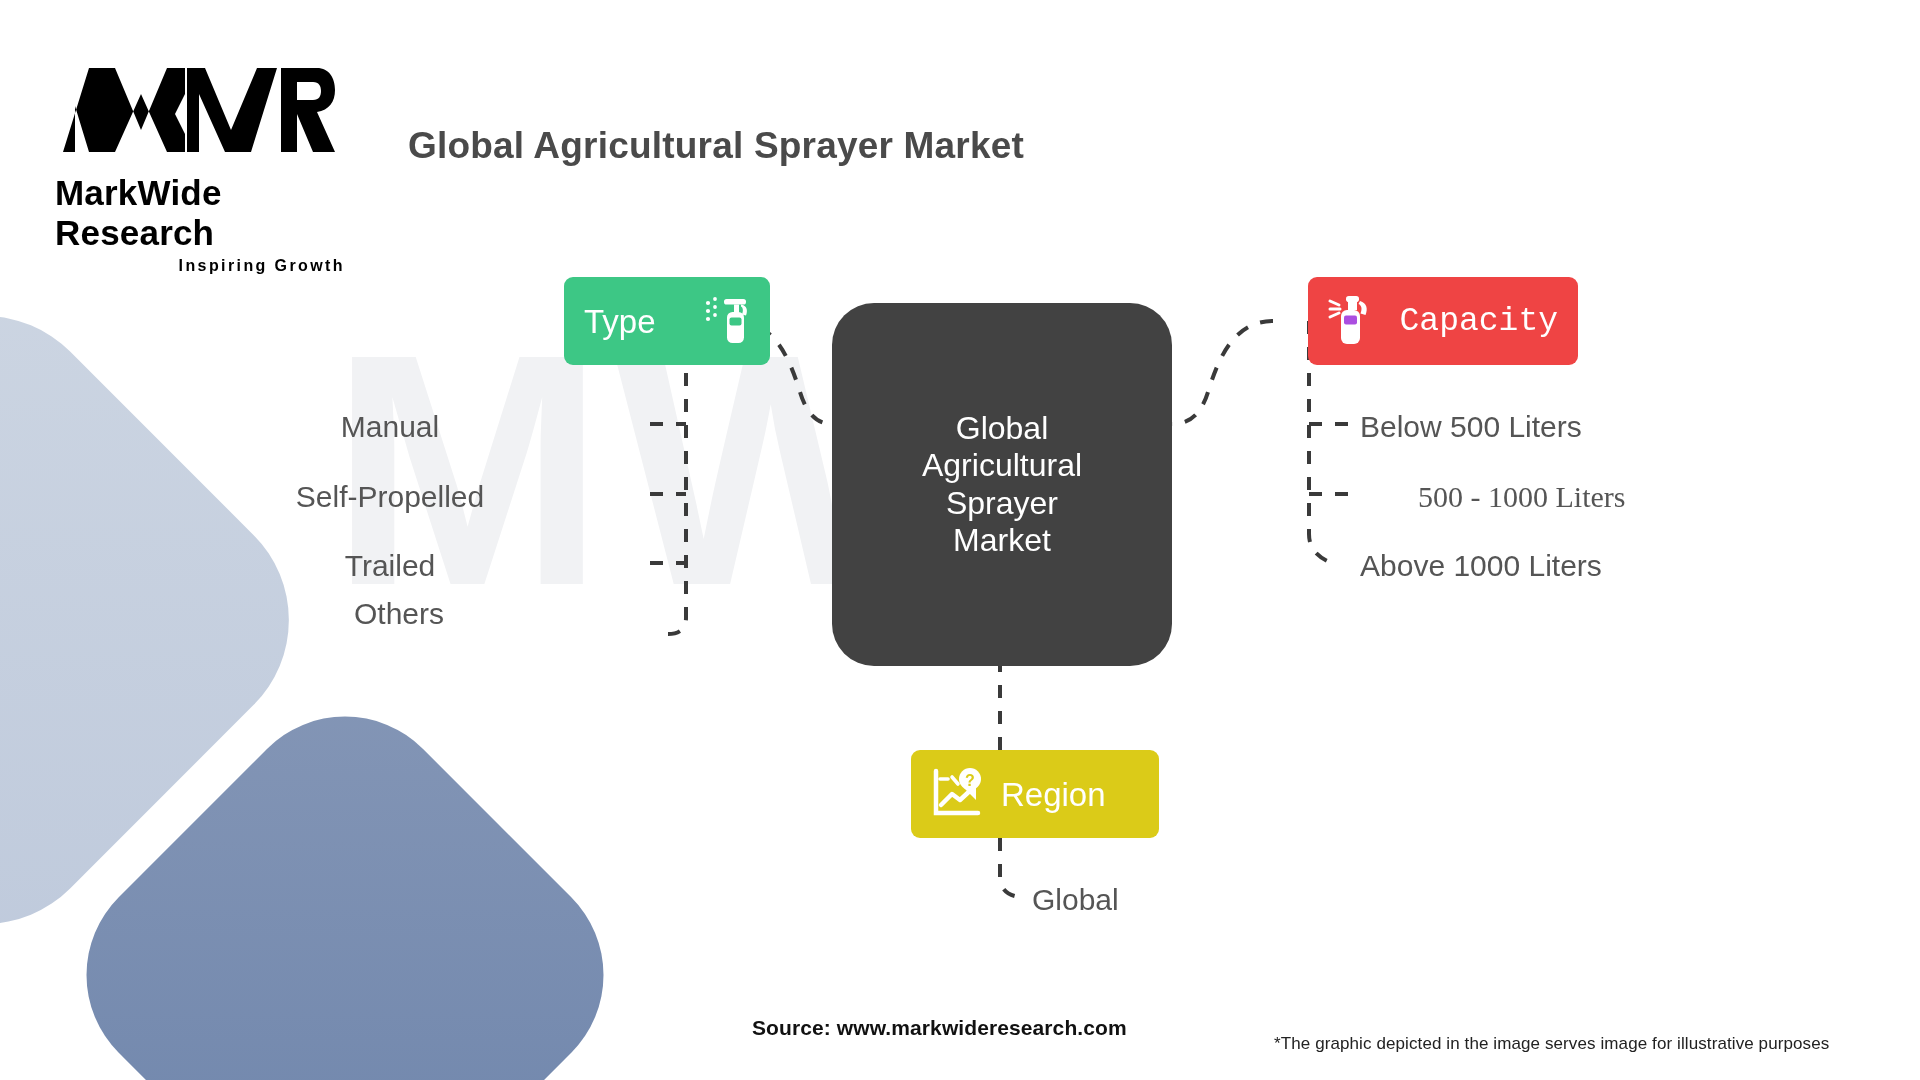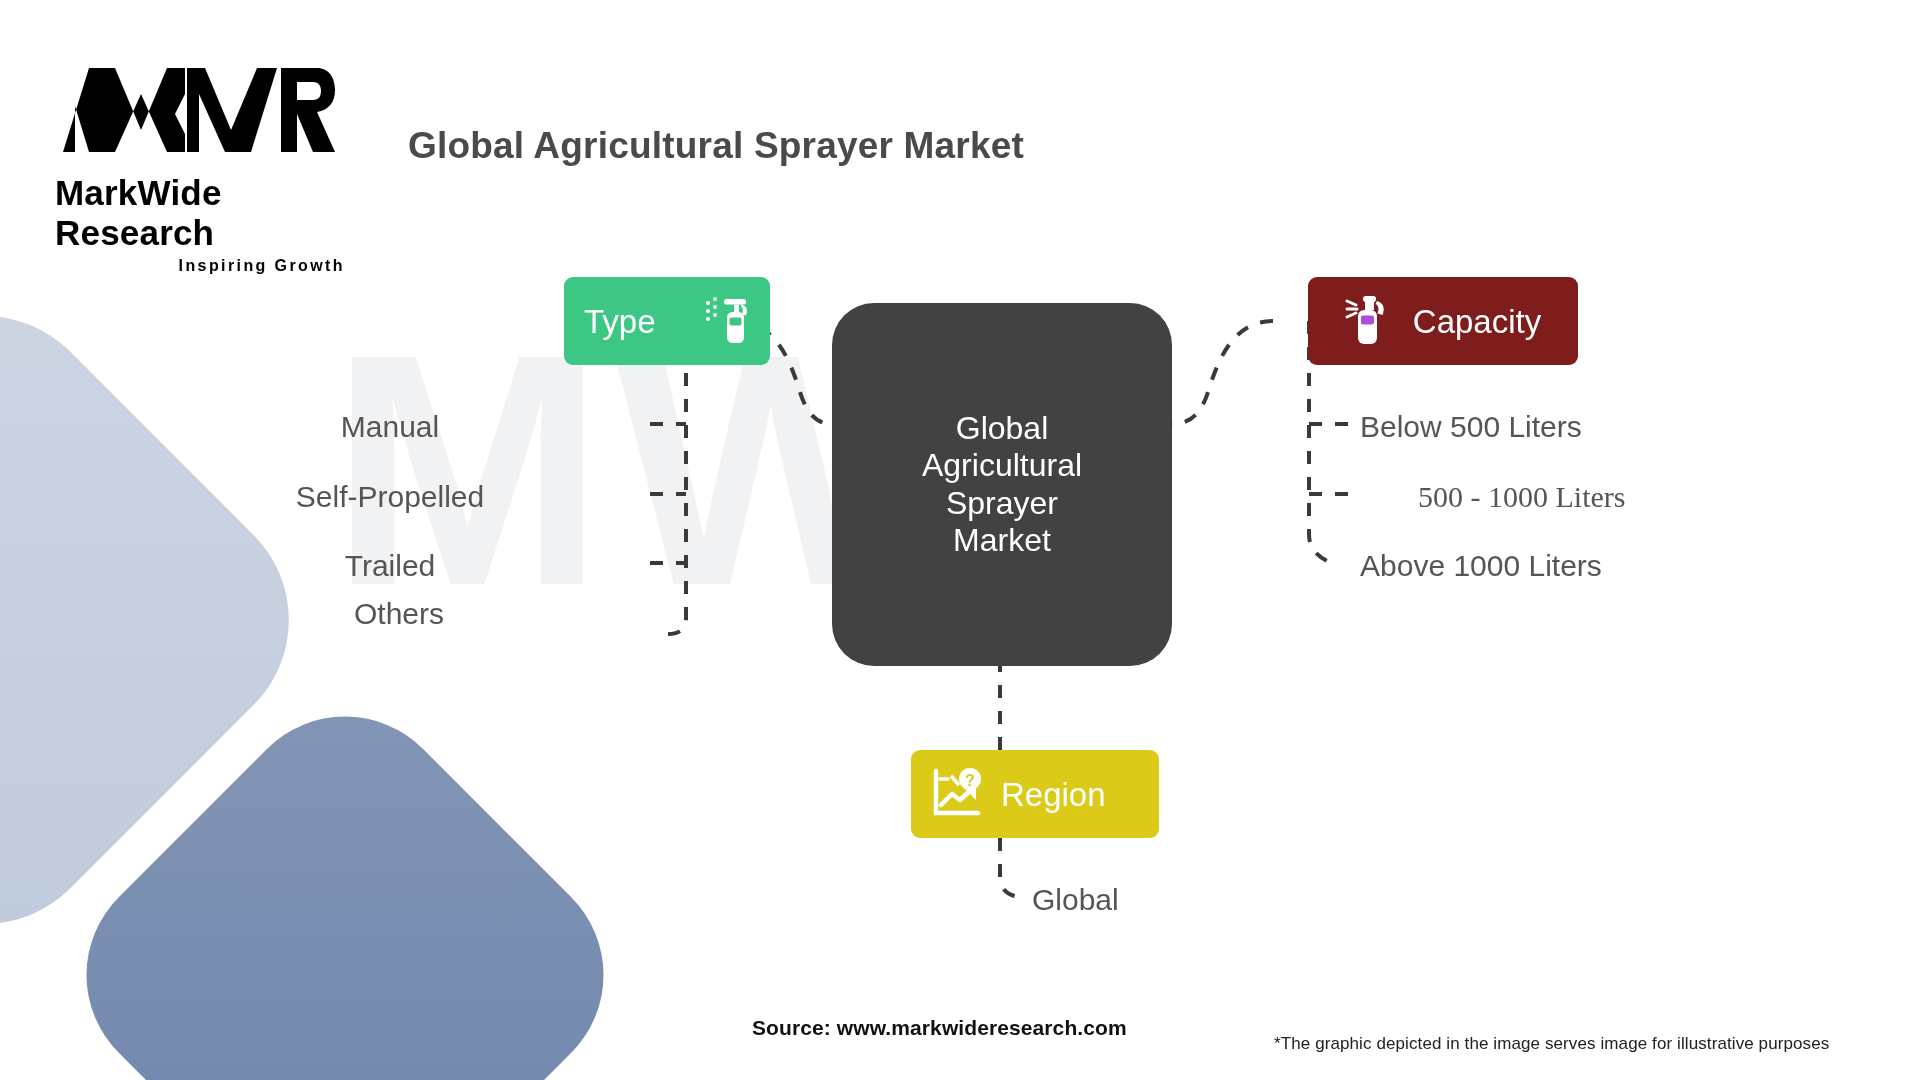--- a/index.html
+++ b/index.html
@@ -89,21 +89,21 @@
     height:88px;
     padding:8px 20px;
     font-size:33px;
     white-space:nowrap;
     margin-left:35px;
   }
   .badge .badge-label { line-height:1; }
   .badge svg { display:block; }
 
   .badge-type     { left:529px;  top:277px; width:206px; justify-content:space-between; background:#3dc785; }
-  .badge-capacity { left:1273px; top:277px; width:270px; justify-content:center; gap:16px; background:#7f1d1d; }
+  .badge-capacity { left:1273px; top:277px; width:270px; justify-content:space-between; gap:16px; background:#ef4444;font-family:Liberation Mono, monospace; }
   .badge-region   { left:876px;  top:750px; width:248px; justify-content:flex-start; gap:14px; background:#dbcb18; }
 
   
   .connectors { position:absolute; inset:0; width:1920px; height:1080px; }
 
   
   .leaf {
     position:absolute;
     font-size:30px;
     color:#555555;

